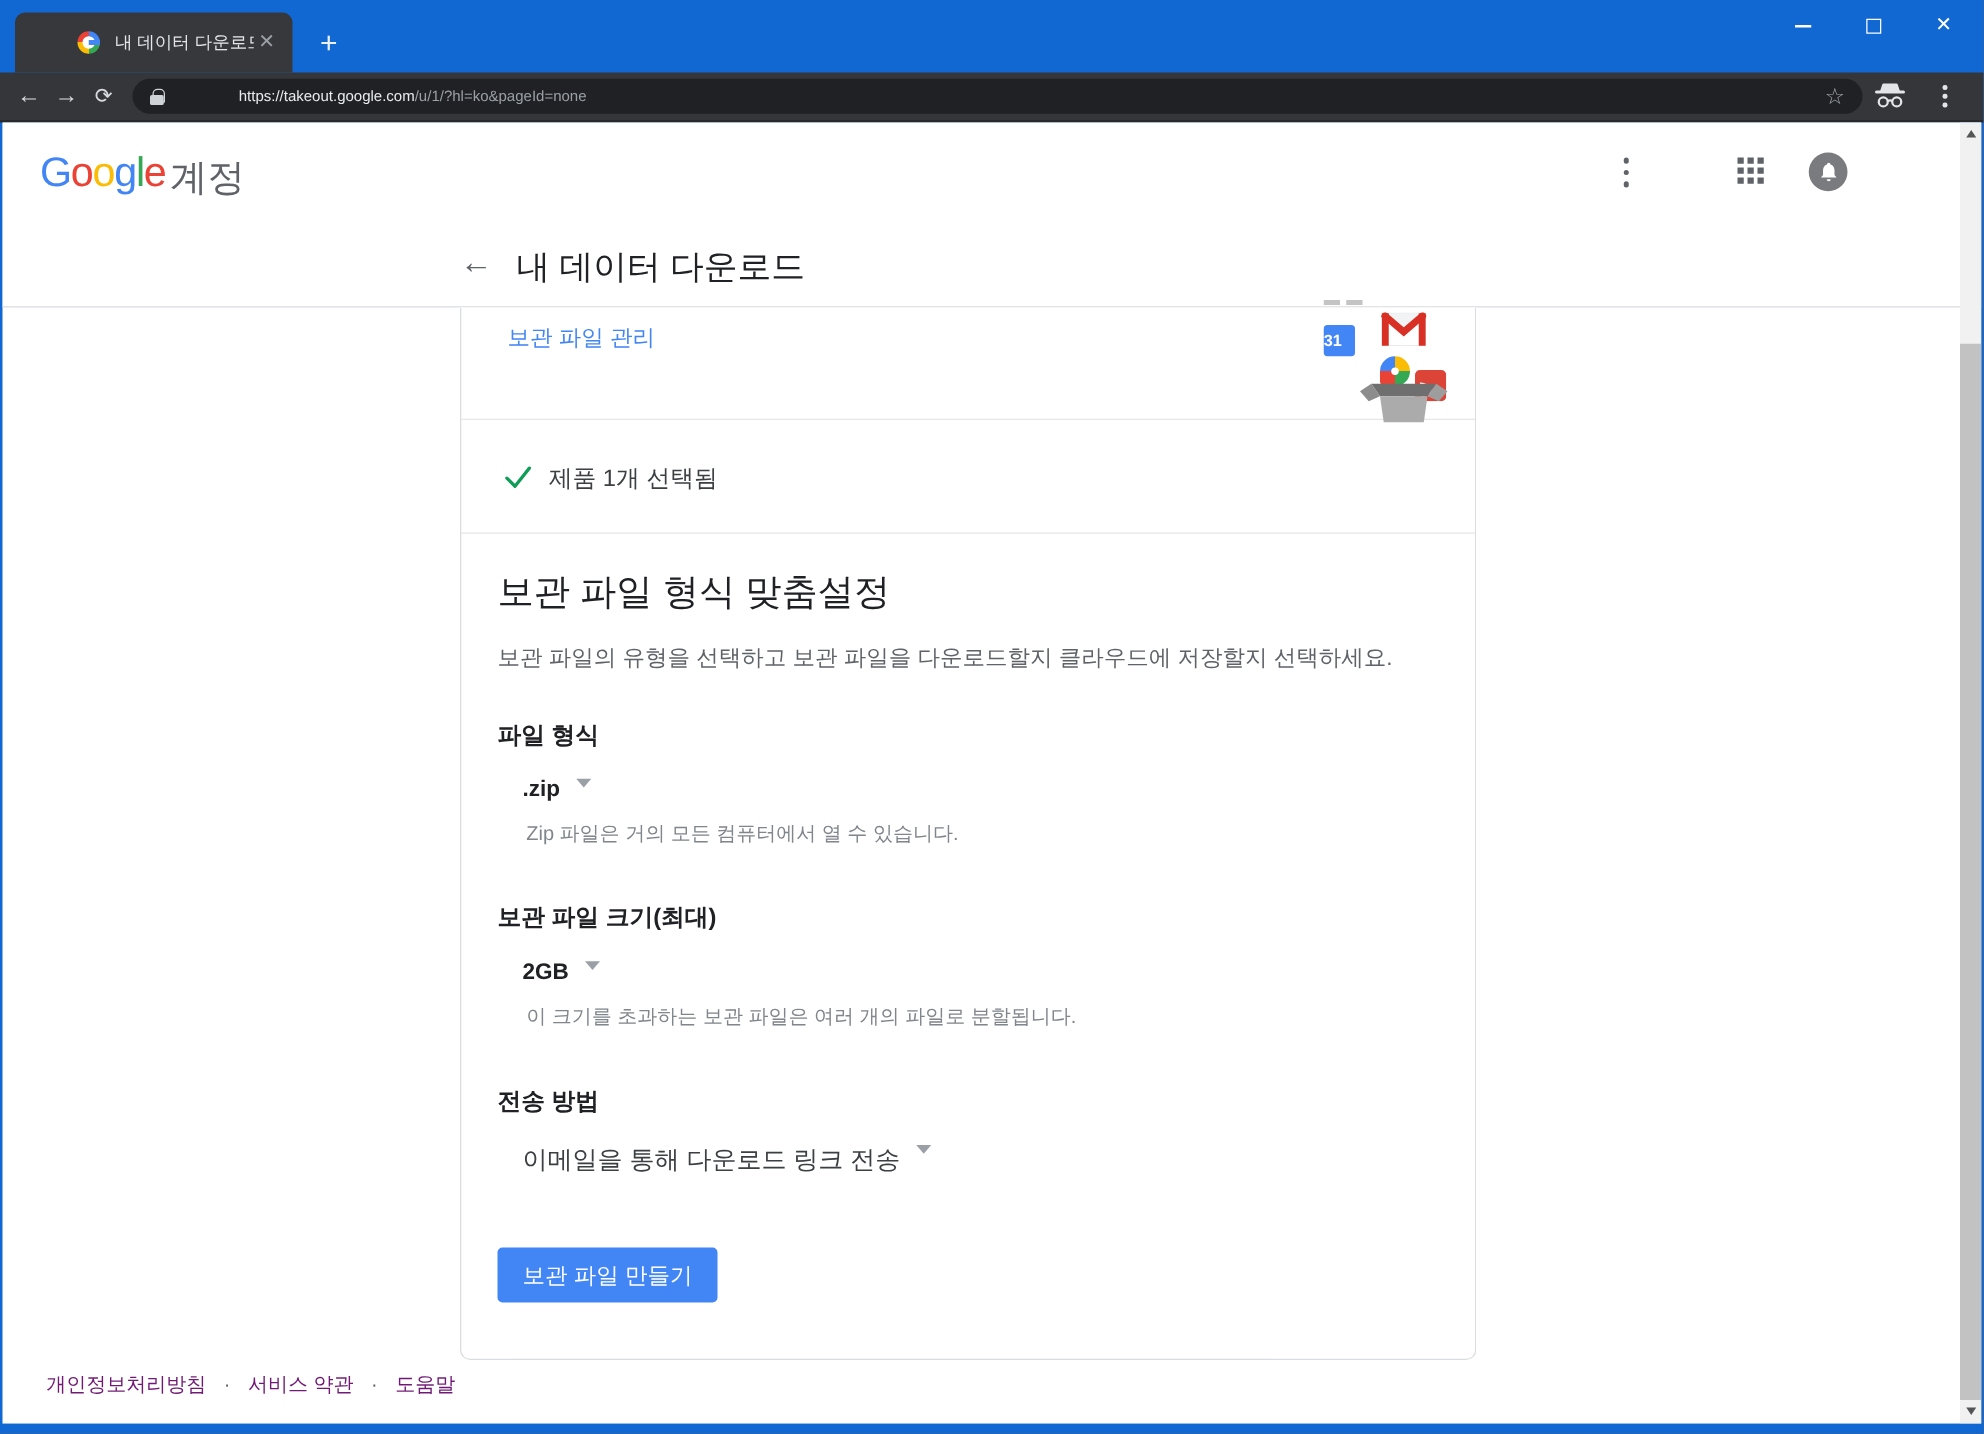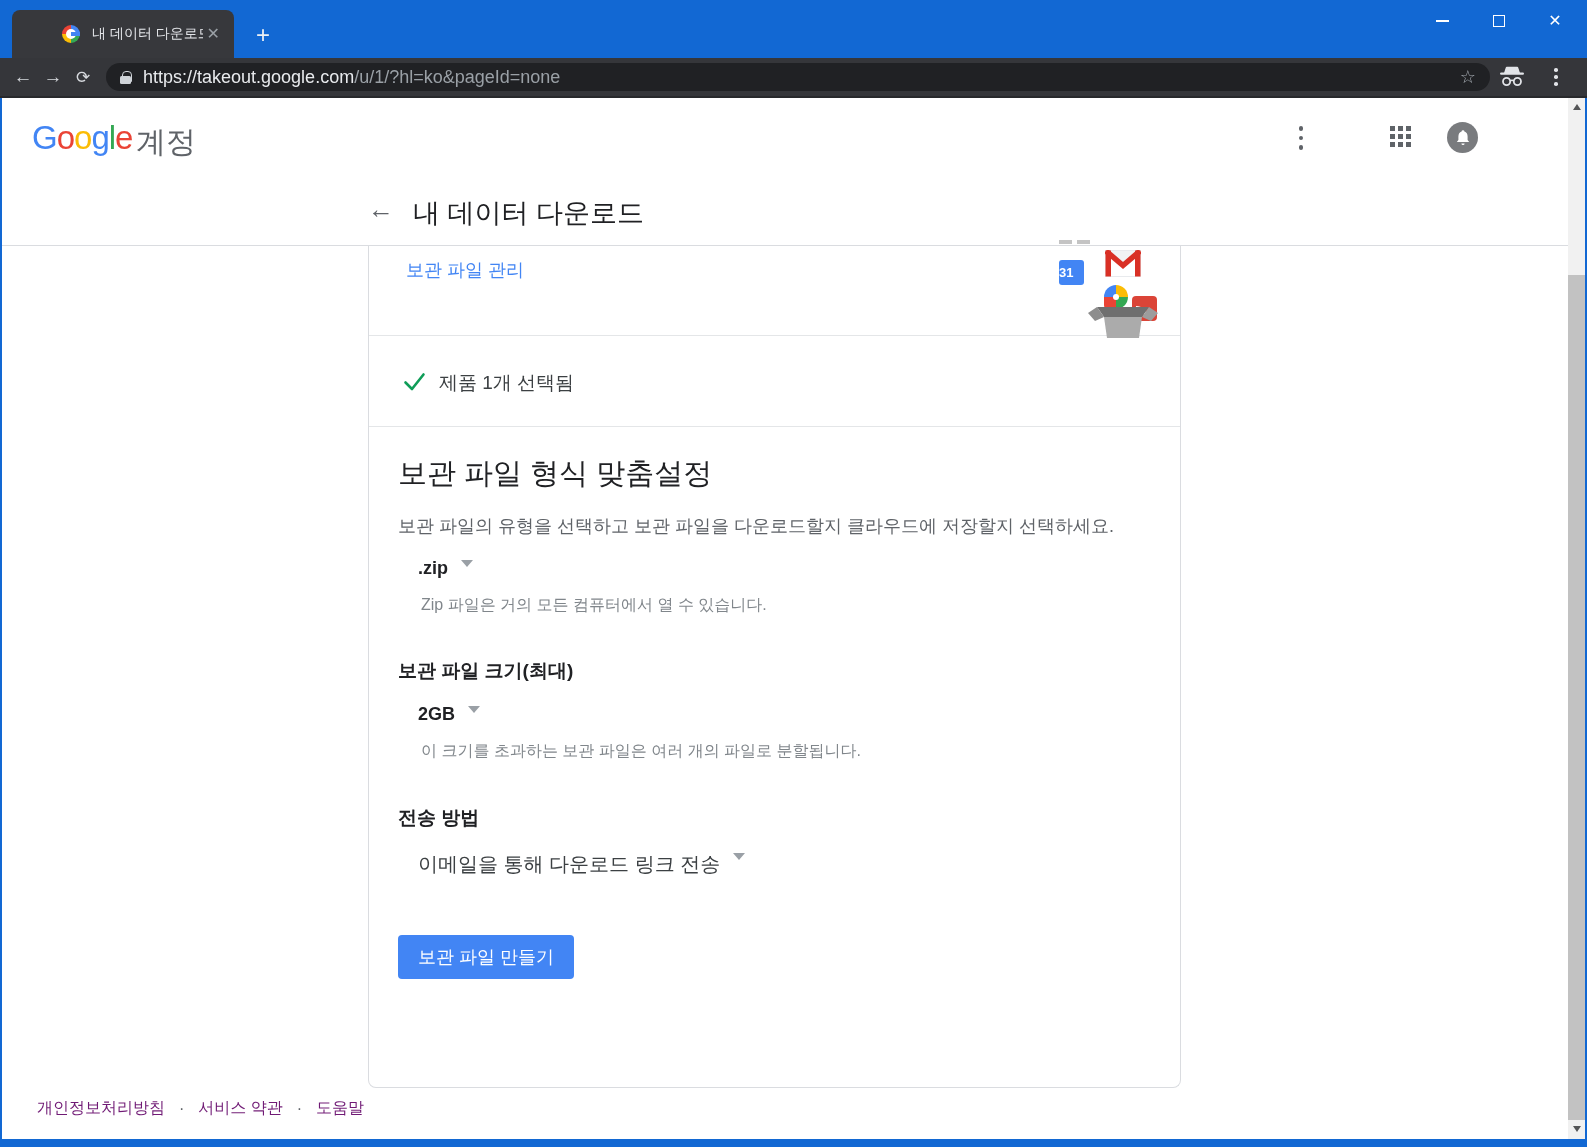--- a/index.html
+++ b/index.html
@@ -29,21 +29,21 @@
   .toolbar { position:absolute; left:0; top:58px; width:100%; height:38px; background:#35363a; }
   .navbtn { position:absolute; top:0; height:38px; width:34px; display:flex; align-items:center; justify-content:center;
             color:#d7dade; font-size:19px; }
   .nav-back { left:6px; } .nav-fwd { left:36px; } .nav-reload { left:66px; font-size:17px; }
   .omnibox { position:absolute; left:106px; top:5px; width:1384px; height:28px; background:#202124;
              border-radius:14px; display:flex; align-items:center; padding:0 10px 0 14px; }
   .lock { width:11px; height:13px; position:relative; margin-right:12px; flex:0 0 11px; }
   .lock::before { content:""; position:absolute; left:1.5px; top:0; width:8px; height:9px;
                   border:1.5px solid #cfd3d8; border-radius:4px 4px 0 0; }
   .lock::after { content:""; position:absolute; left:0; top:5px; width:11px; height:8px; background:#cfd3d8; border-radius:1.5px; }
-  .url { font-size:18px; white-space:nowrap; overflow:hidden; flex:1; }
+  .url { font-size:12px; white-space:nowrap; overflow:hidden; flex:1;margin-left:48px; }
   .url .dom { color:#e8eaed; } .url .path { color:#9aa0a6; }
   .star { color:#a5abb2; font-size:18px; padding:0 4px; }
   .incog { position:absolute; left:1498px; top:7px; width:28px; height:24px; }
   .kebab-b { position:absolute; left:1546px; top:8px; width:20px; height:22px; display:flex; flex-direction:column;
              align-items:center; justify-content:center; gap:3.5px; }
   .kebab-b i { width:3.5px; height:3.5px; border-radius:50%; background:#e2e4e8; }
   .tb-edge { position:absolute; left:0; top:96px; width:100%; height:2px; background:#28292c; }
 
   
   .page { position:absolute; left:2px; top:98px; width:1583px; height:1041px; background:#fff; overflow:hidden; }
@@ -252,20 +252,21 @@
             <polyline points="3.5,13.5 10,20 21.5,5.5" fill="none" stroke="#0f9d58" stroke-width="2.6" stroke-linecap="round" stroke-linejoin="round"></polyline>
           </svg>
         </span>
         <span class="status">제품 1개 선택됨</span>
       </div>
 
       <div class="row3">
         <div class="h-custom">보관 파일 형식 맞춤설정</div>
         <div class="desc">보관 파일의 유형을 선택하고 보관 파일을 다운로드할지 클라우드에 저장할지 선택하세요.</div>
 
+        <div class="f-label">파일 형식</div>
         <div class="f-value">
           <span class="val-b">.zip</span>
           <span class="caret"></span>
         </div>
         <div class="f-help">Zip 파일은 거의 모든 컴퓨터에서 열 수 있습니다.</div>
 
         <div class="f-label gap-lg">보관 파일 크기(최대)</div>
         <div class="f-value">
           <span class="val-b">2GB</span>
           <span class="caret"></span>

